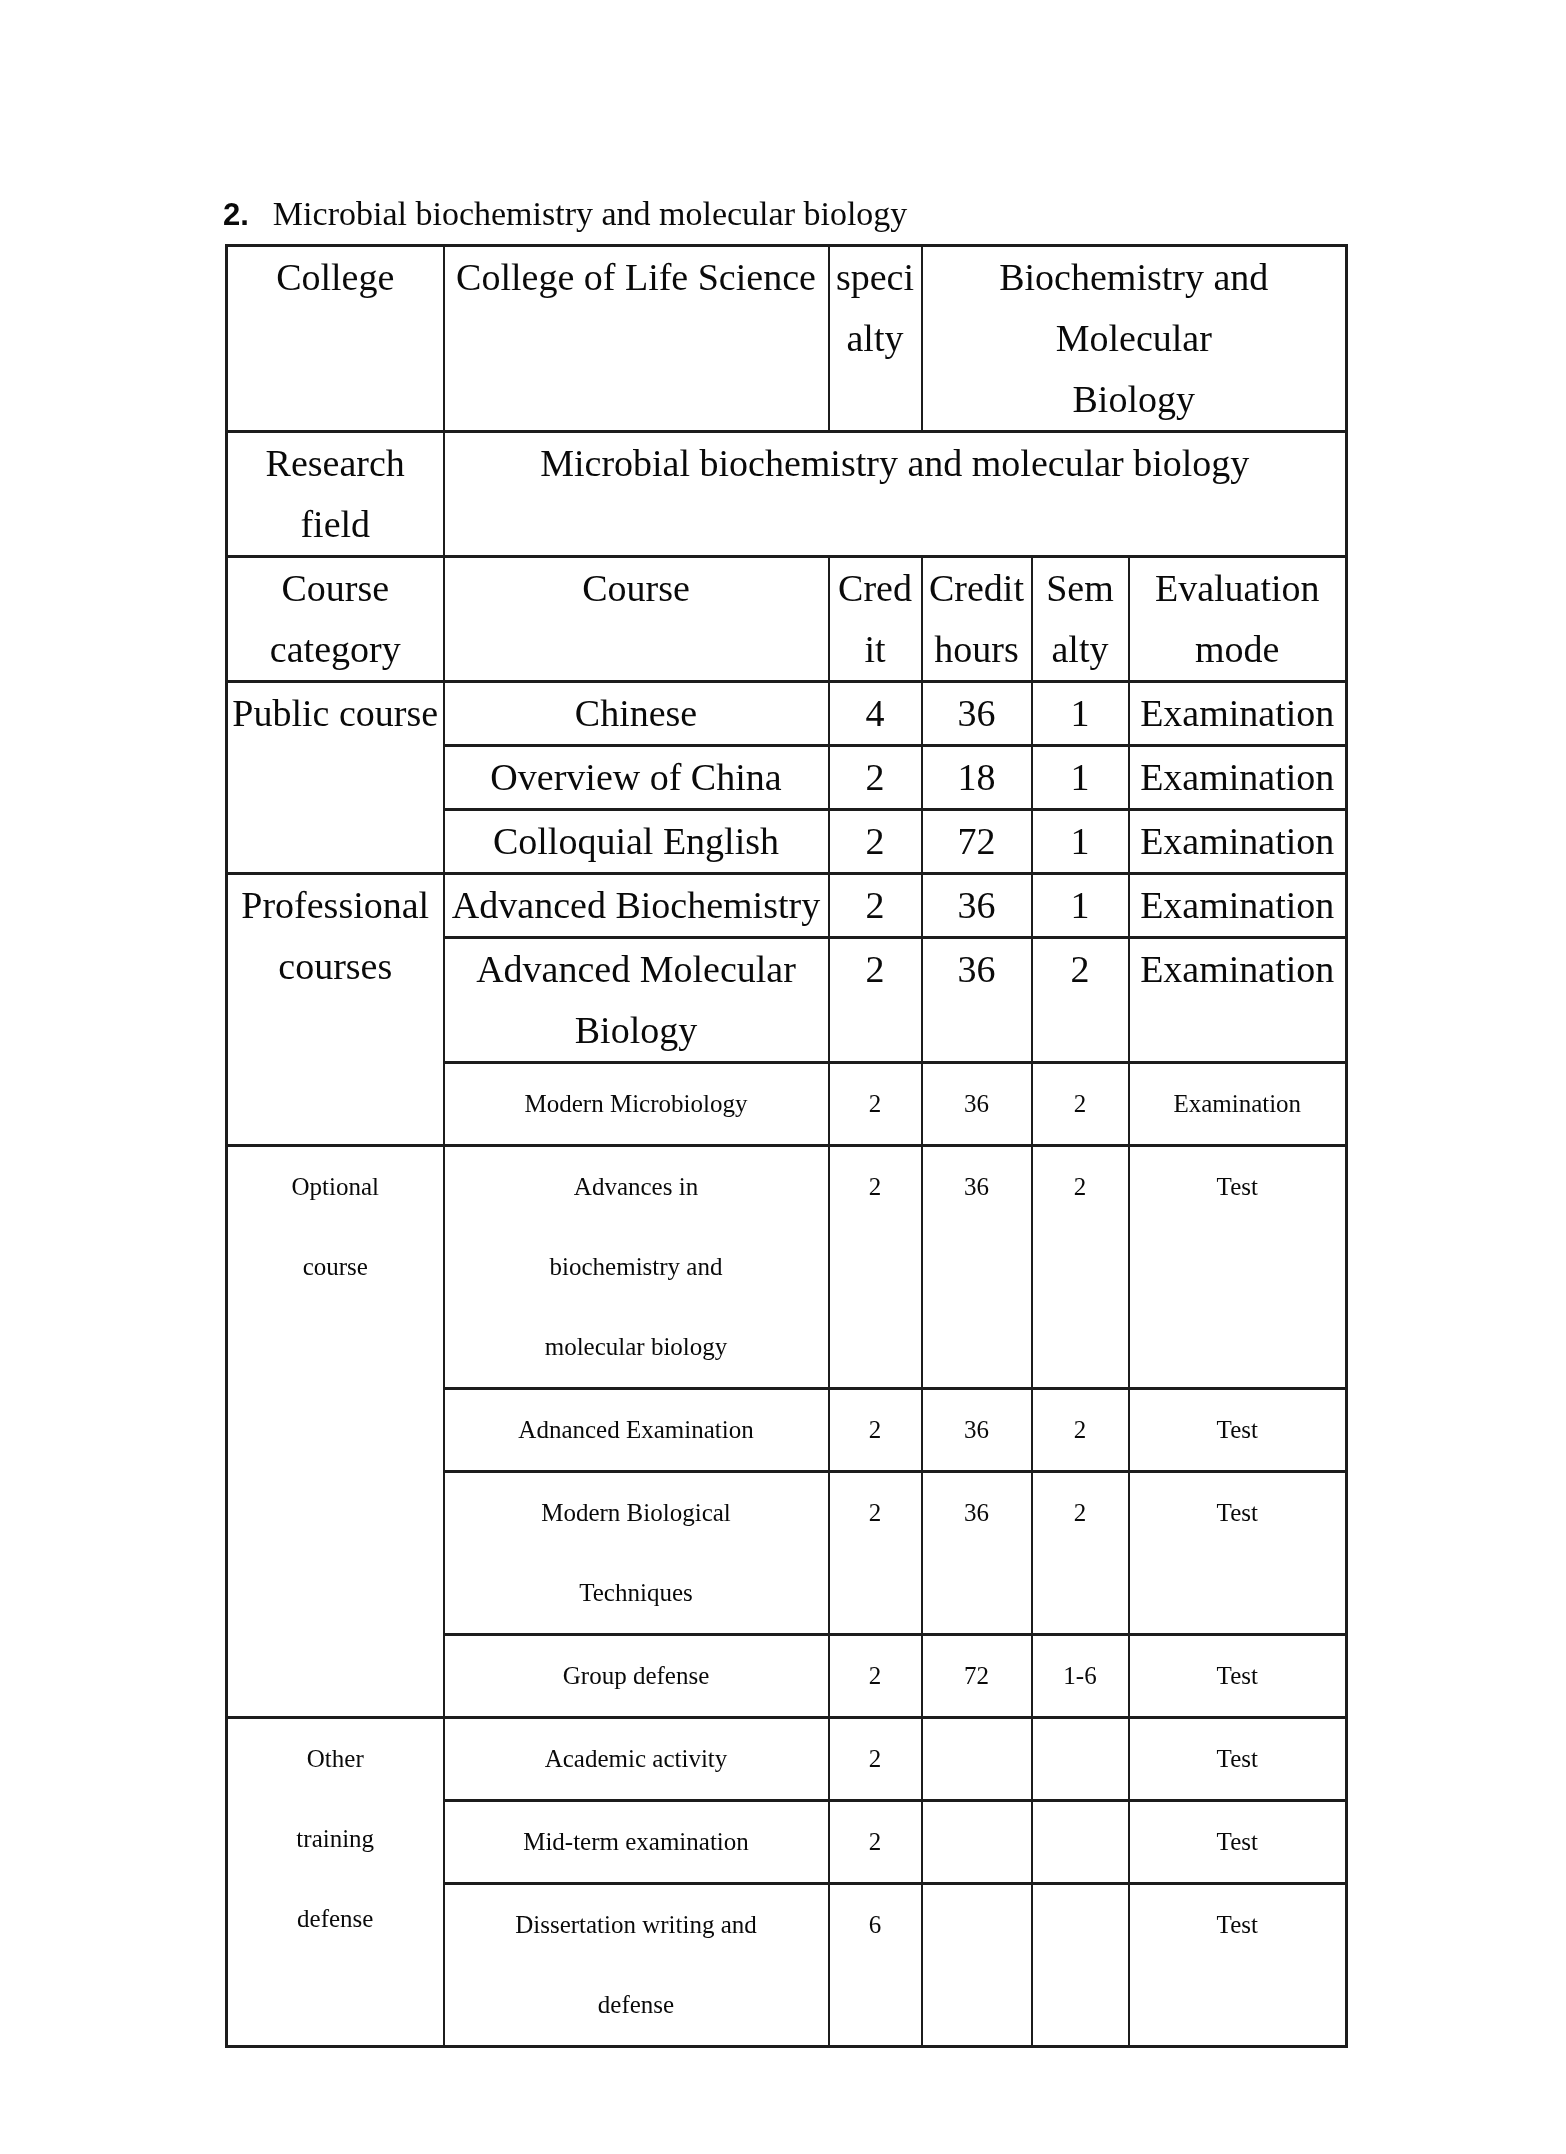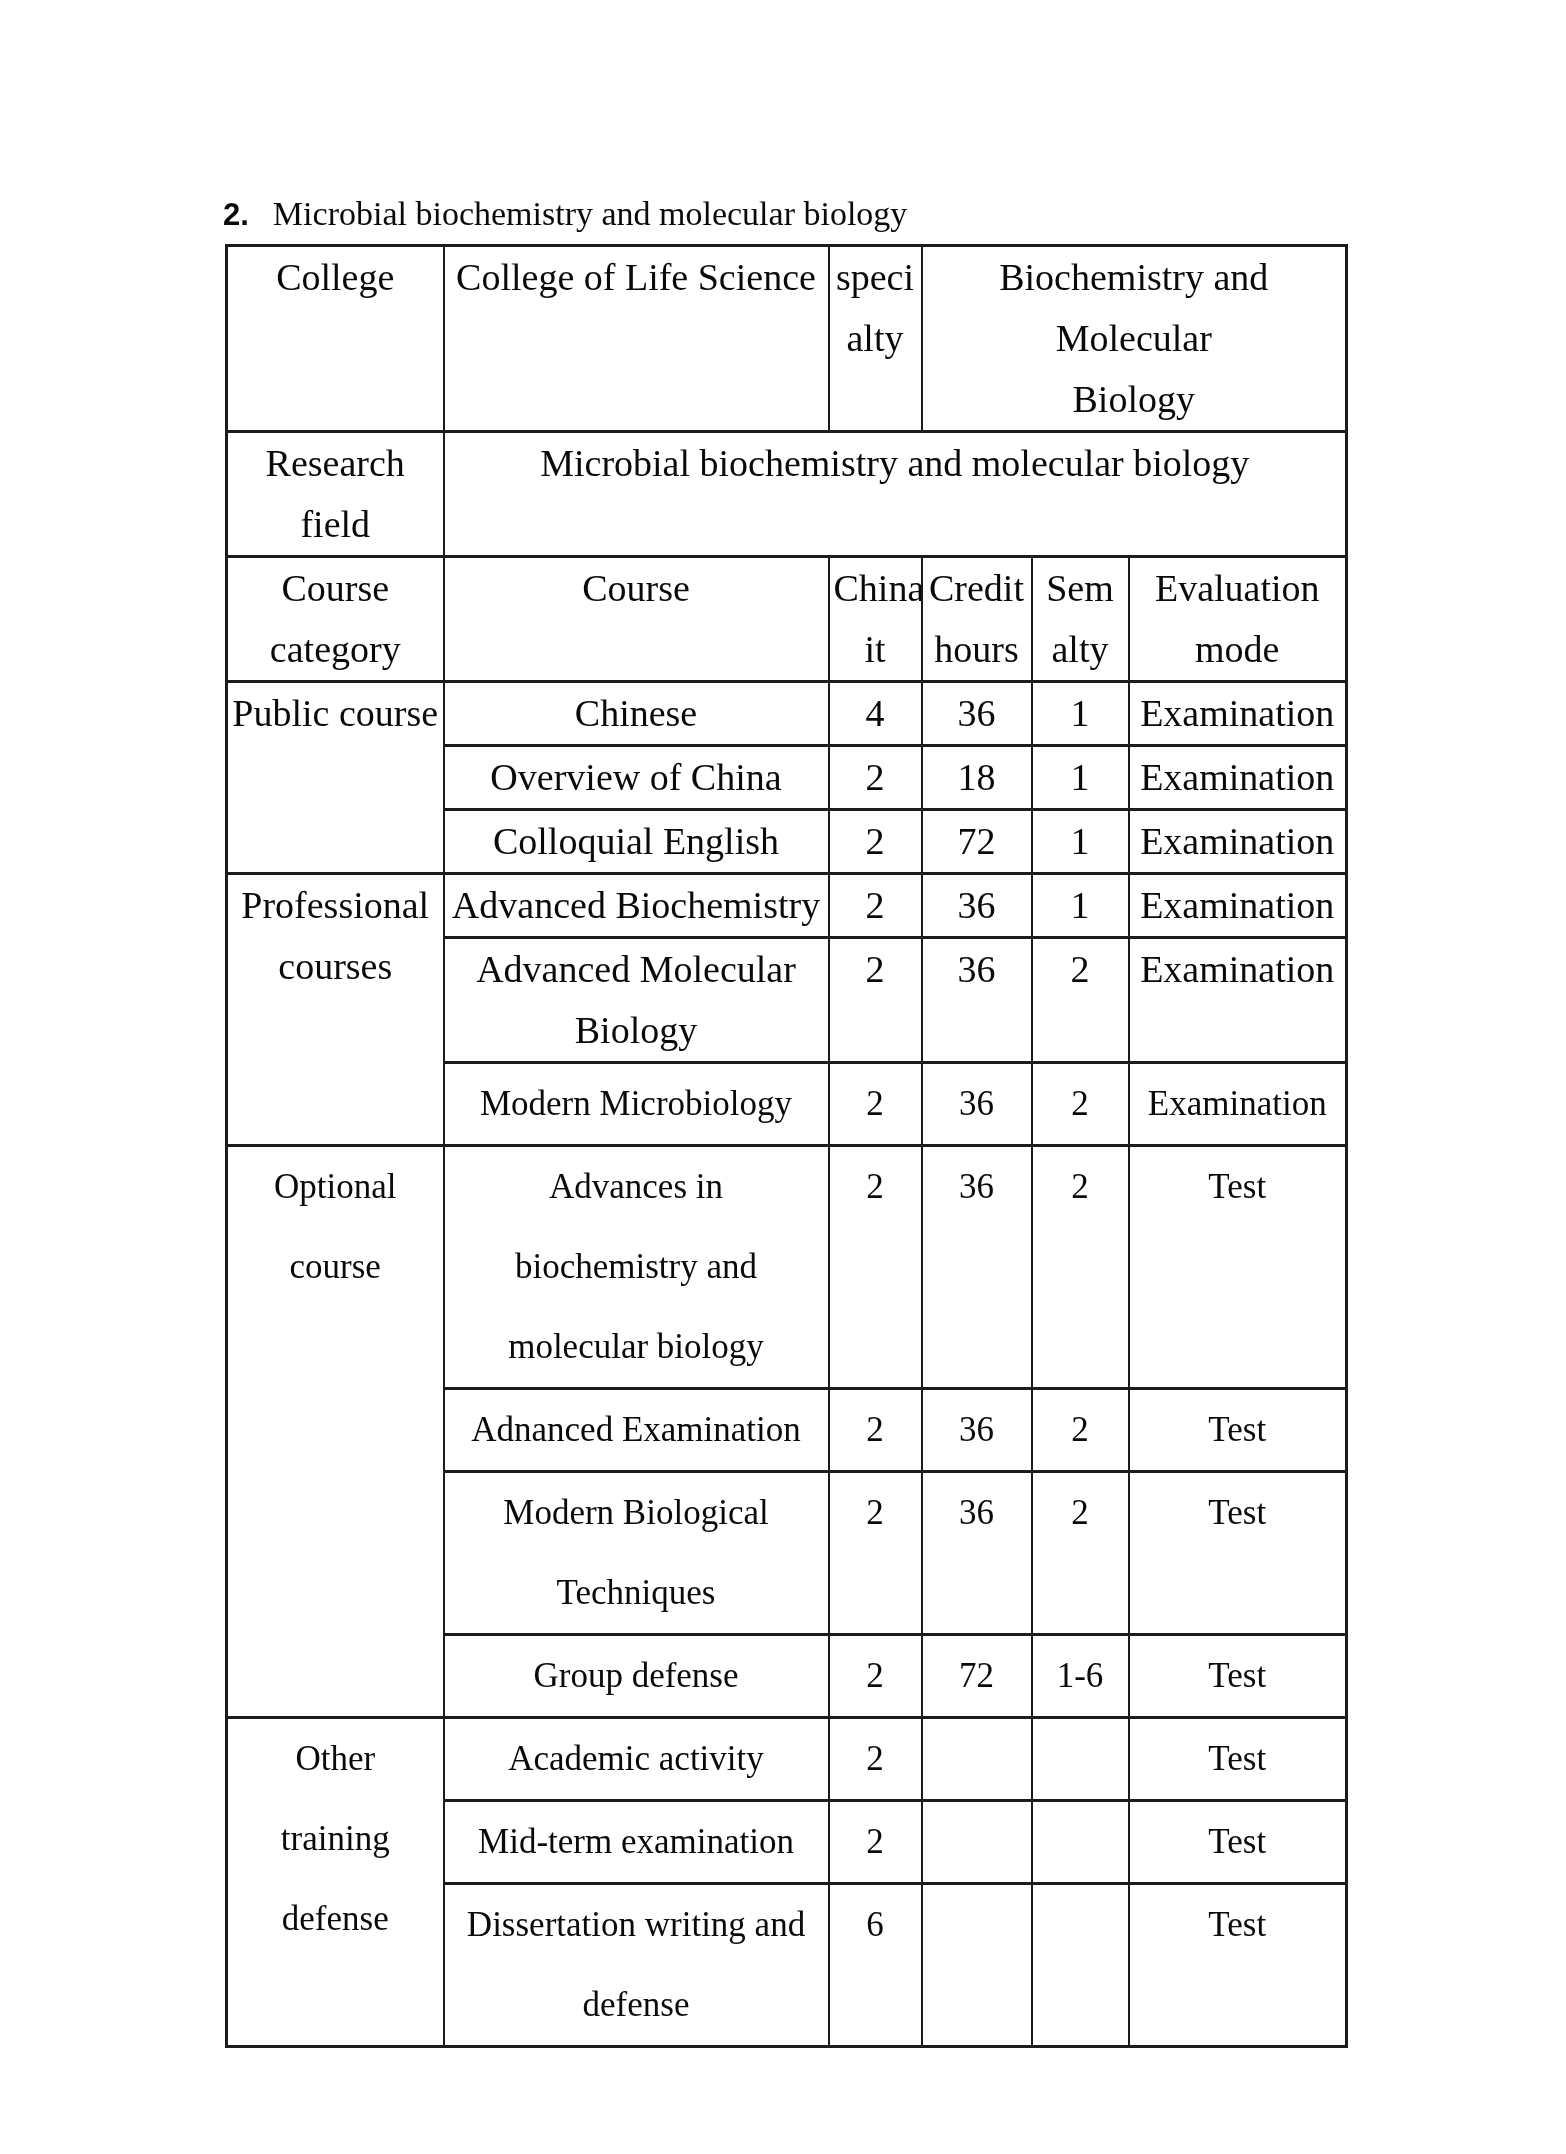--- a/index.html
+++ b/index.html
@@ -37,21 +37,21 @@
     border-right: 2px solid #1c1c1c;
     border-top: 3px solid #1c1c1c;
     border-bottom: 3px solid #1c1c1c;
     padding: 0 4px;
     text-align: center;
     vertical-align: top;
     white-space: pre-line;
     overflow: hidden;
   }
   tr.sm td { font-size: 38px; line-height: 61px; }
-  tr.lg td { font-size: 35px; line-height: 80px; }
+  tr.lg td { font-size: 25px; line-height: 80px; }
 </style>
 </head>
 <body>
 
 <div class="doc">
 
   <div class="heading">
     <span class="hnum">2.</span><span class="htext">Microbial biochemistry and molecular biology</span>
   </div>
 
@@ -77,21 +77,21 @@
 
       <tr class="sm">
         <td>Research field</td>
         <td colspan="5">Microbial biochemistry and molecular biology</td>
       </tr>
 
       <tr class="sm">
         <td>Course
 category</td>
         <td>Course</td>
-        <td>China
+        <td>Cred
 it</td>
         <td>Credit
 hours</td>
         <td>Sem
 alty</td>
         <td>Evaluation
 mode</td>
       </tr>
 
       <tr class="sm">

